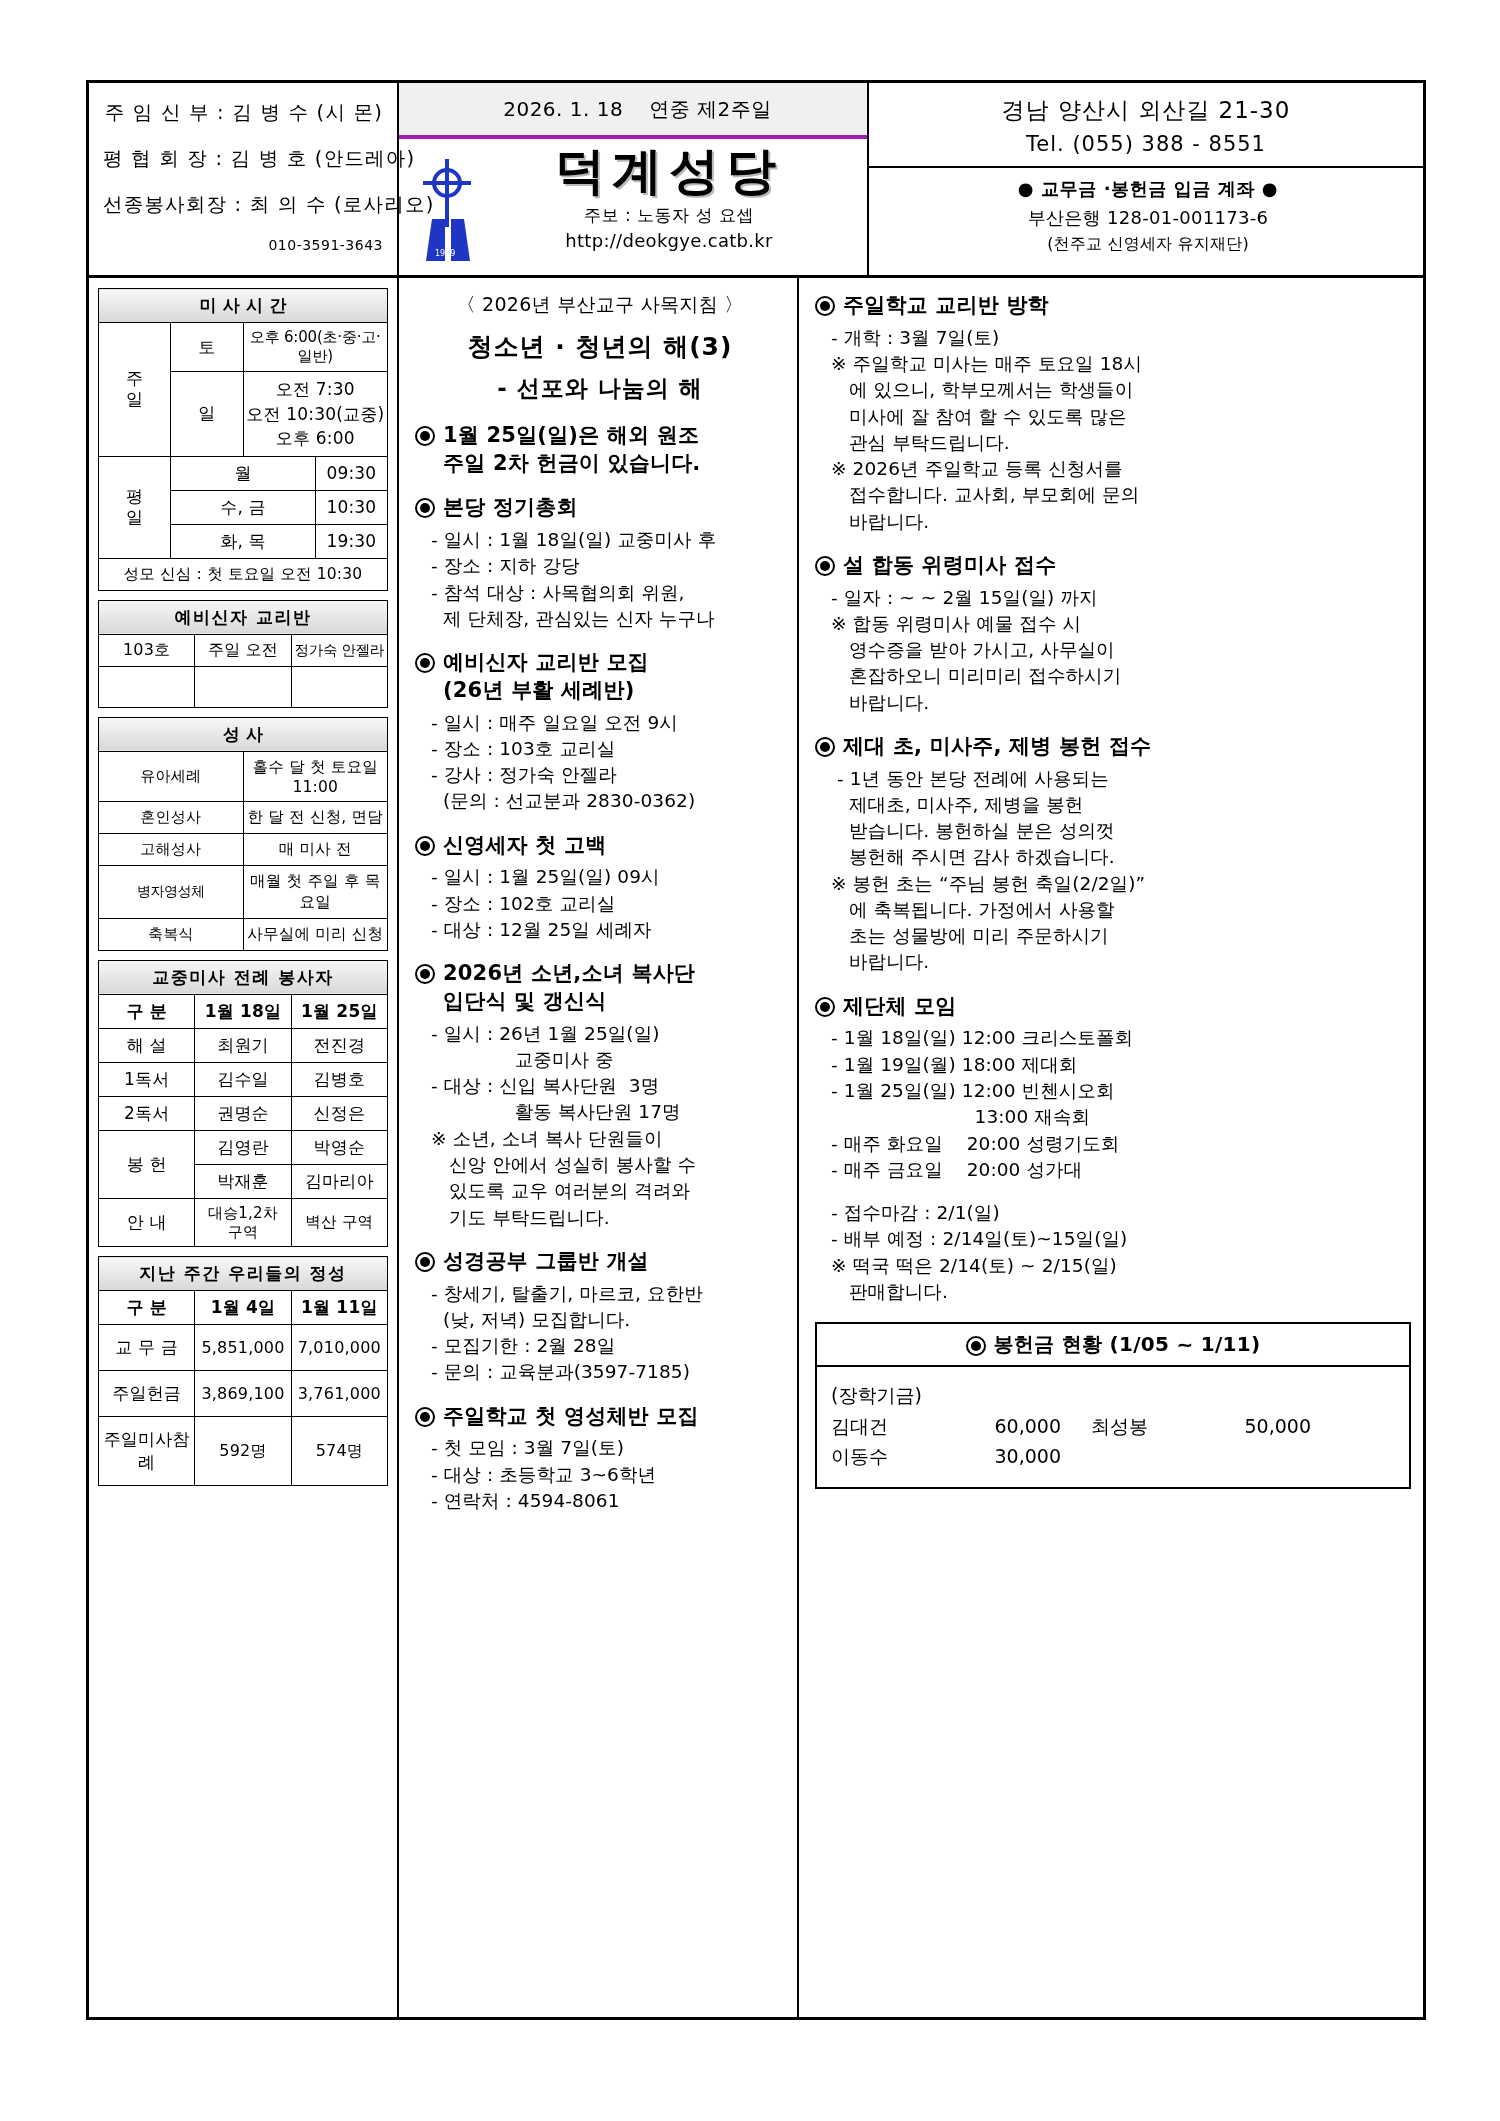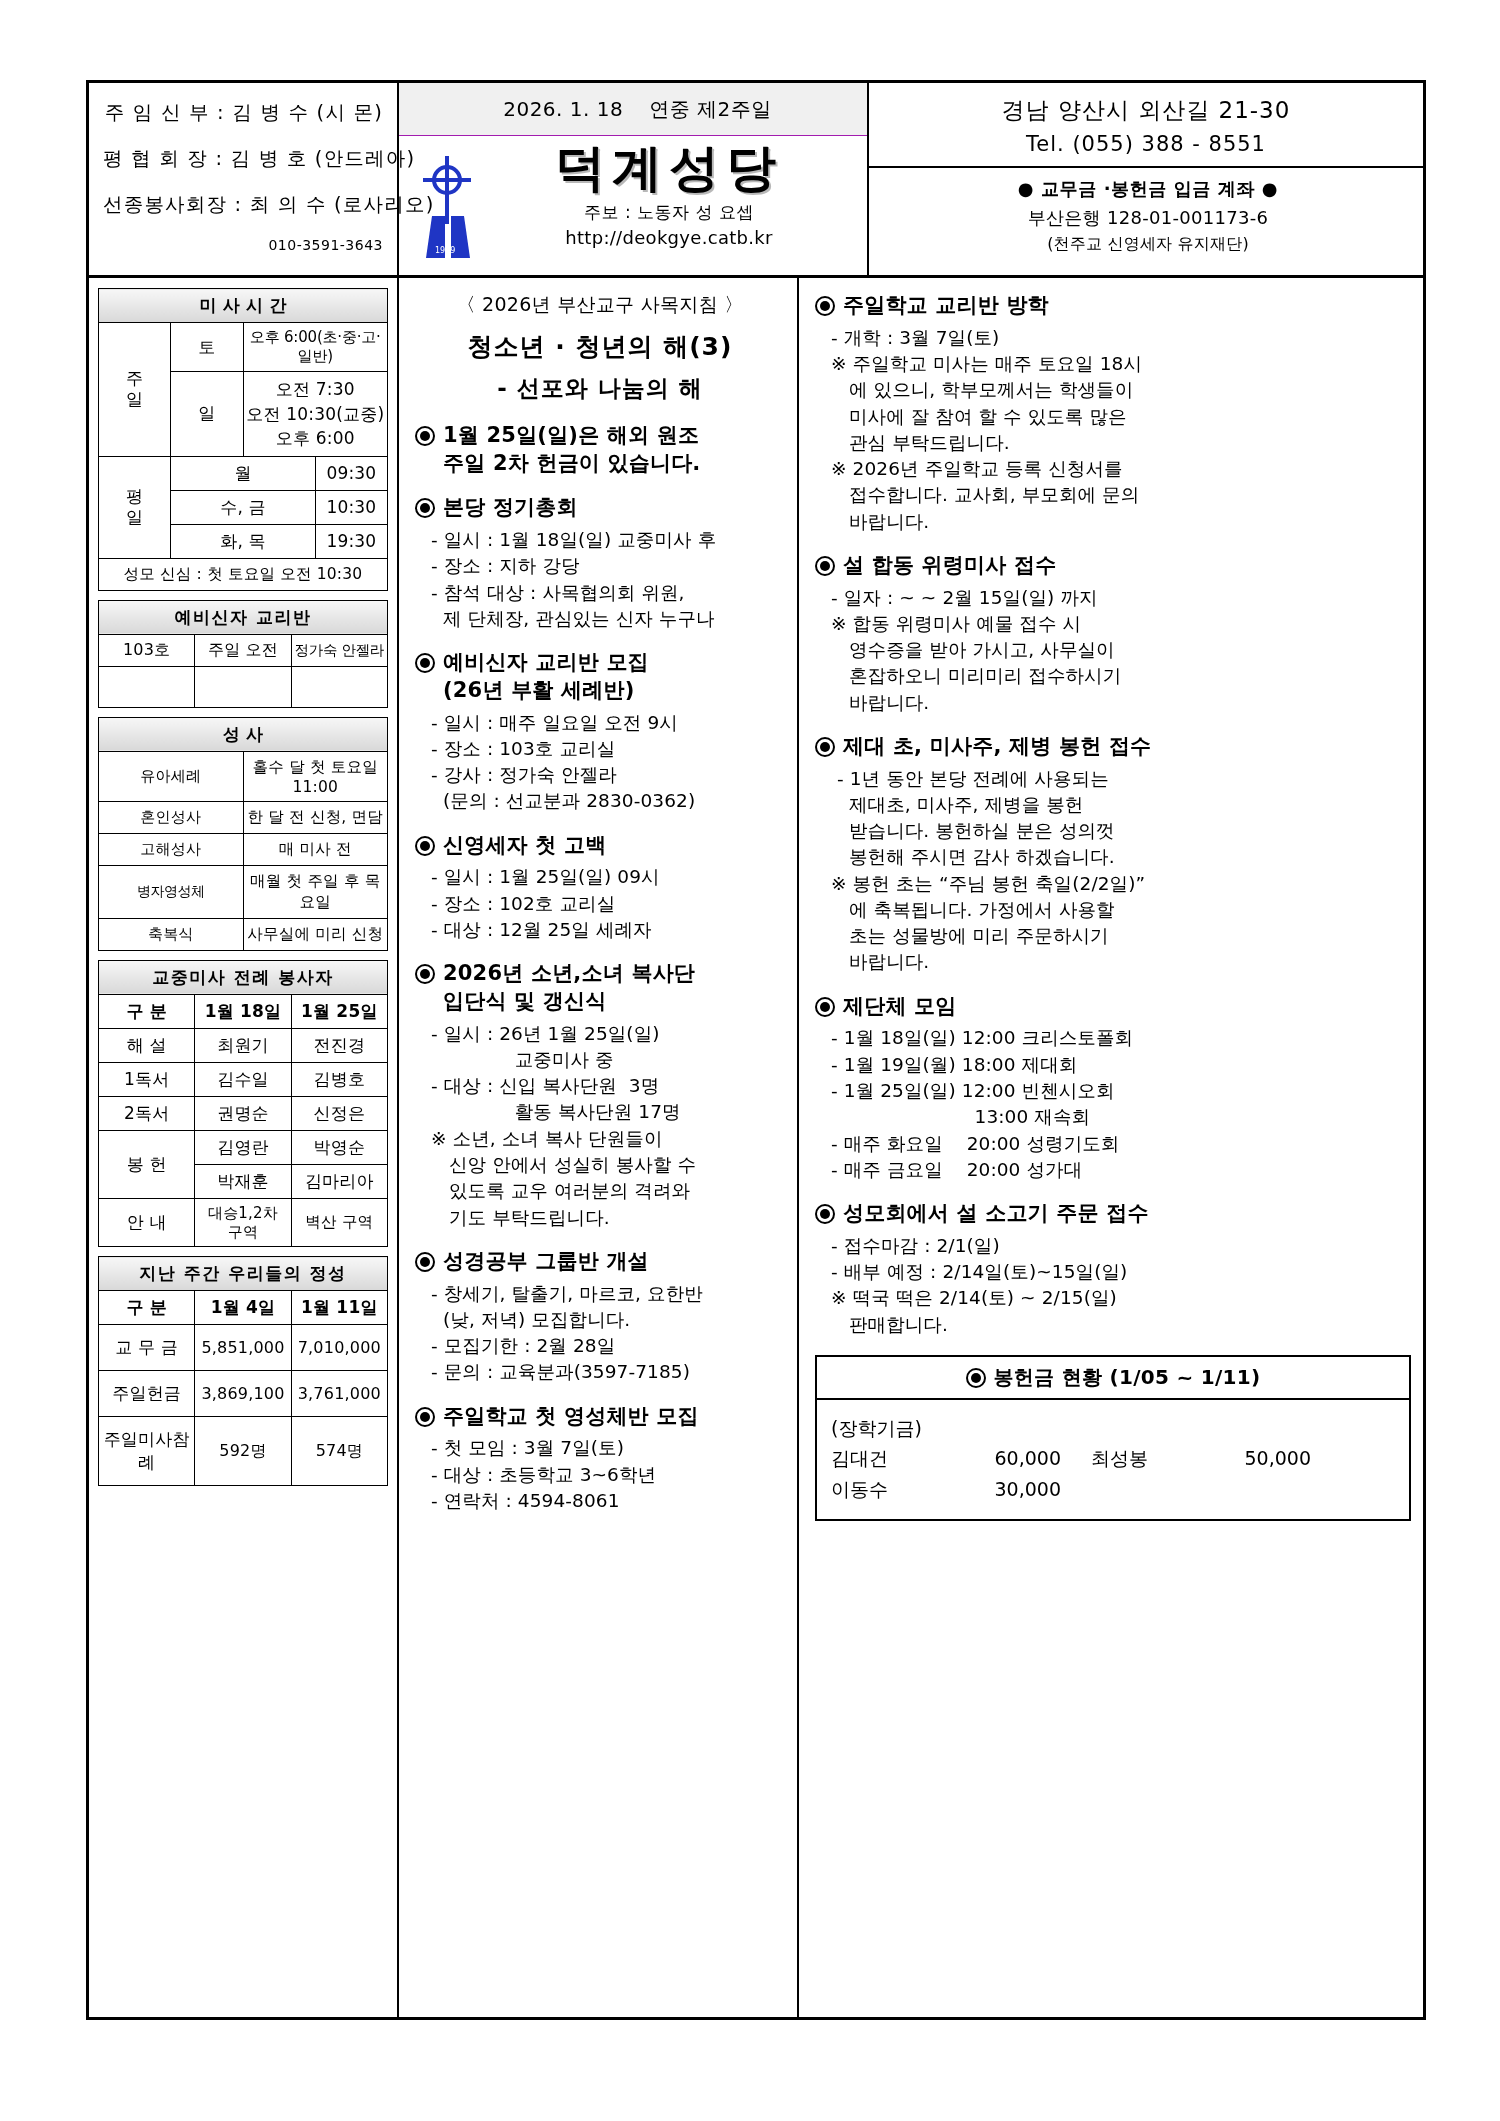--- a/index.html
+++ b/index.html
@@ -56,21 +56,21 @@
   .mast-mid {
     width: 470px;
     border-right: 2px solid #000;
     box-sizing: border-box;
     display: flex;
     flex-direction: column;
   }
   .mast-date {
     height: 52px;
     background: #f0f0f0;
-    border-bottom: 1px solid #a21caf;
+    border-bottom: 4px solid #a21caf;
     display: flex;
     align-items: center;
     justify-content: center;
     font-size: 20px;
     letter-spacing: 0.5px;
     white-space: nowrap;
     padding-left: 9px;
   }
   .mast-date .d1 { margin-right: 26px; }
   .mast-body {
@@ -648,24 +648,20 @@
         </div>
         <div class="sub">- 1월 18일(일) 12:00 크리스토폴회
 - 1월 19일(월) 18:00 제대회
 - 1월 25일(일) 12:00 빈첸시오회
                         13:00 재속회
 - 매주 화요일    20:00 성령기도회
 - 매주 금요일    20:00 성가대</div>
       </div>
 
       <div class="item">
-        <div class="item-head">
-          <span class="bullet"></span>
-          <span class="item-head-txt" style="white-space:pre-line">성모회에서 설 소고기 주문 접수</span>
-        </div>
         <div class="sub">- 접수마감 : 2/1(일)
 - 배부 예정 : 2/14일(토)~15일(일)
 ※ 떡국 떡은 2/14(토) ~ 2/15(일)
    판매합니다.</div>
       </div>
 
       <div class="don-box">
         <div class="don-head">
           <span class="bullet"></span>
           <span>봉헌금 현황    (1/05 ~ 1/11)</span>

